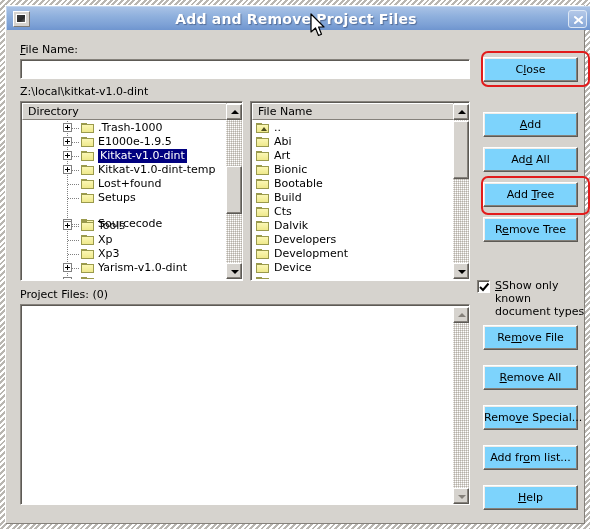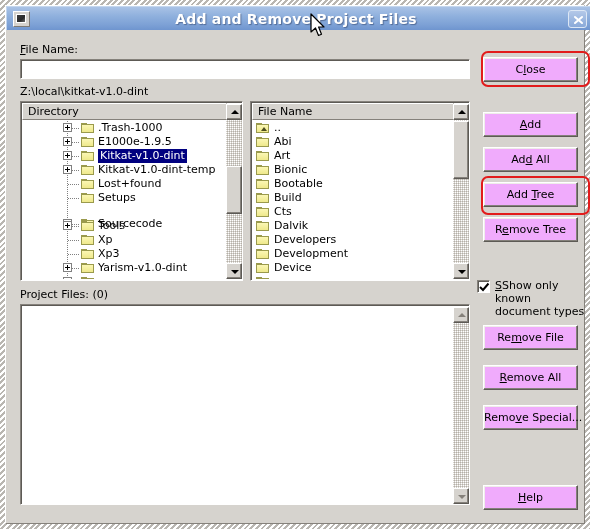--- a/index.html
+++ b/index.html
@@ -159,21 +159,21 @@
     position:absolute;left:0;width:16px;
     background:#d6d3ce;
     border:1px solid #ffffff;border-right-color:#5d5a55;border-bottom-color:#5d5a55;
     box-shadow:inset -1px -1px 0 #85817b;
     box-sizing:border-box;
   }
 
   
   .btn{
     position:absolute;height:25px;
-    background:#f0abfc;
+    background:#7dd3fc;
     border:1px solid #ffffff;border-right-color:#5d5a55;border-bottom-color:#5d5a55;
     box-shadow:inset -1px -1px 0 #85817b, inset 1px 1px 0 #efedea;
     box-sizing:border-box;
     font-family:"DejaVu Sans","Liberation Sans",sans-serif;
     font-size:11px;color:#000;text-align:center;
     line-height:23px;white-space:nowrap;cursor:default;
   }
 
   
   .cbx{
@@ -502,20 +502,23 @@
     </div>
 
     <div class="btn" style="left:477px;top:335px;width:95px;">
       <span class="mn">R</span><span>emove&nbsp;All</span>
     </div>
 
     <div class="btn" style="left:477px;top:375px;width:95px;">
       <span>Remo</span><span class="mn">v</span><span>e&nbsp;Special...</span>
     </div>
 
+    <div class="btn" style="left:477px;top:415px;width:95px;">
+      <span>Add&nbsp;fr</span><span class="mn">o</span><span>m&nbsp;list...</span>
+    </div>
 
     <div class="btn" style="left:477px;top:455px;width:95px;">
       <span class="mn">H</span><span>elp</span>
     </div>
 
   </div>
 
   <div class="anno" style="left:481px;top:51px;width:109px;height:36px;"></div>
   <div class="anno" style="left:481px;top:176px;width:109px;height:39px;"></div>
 

